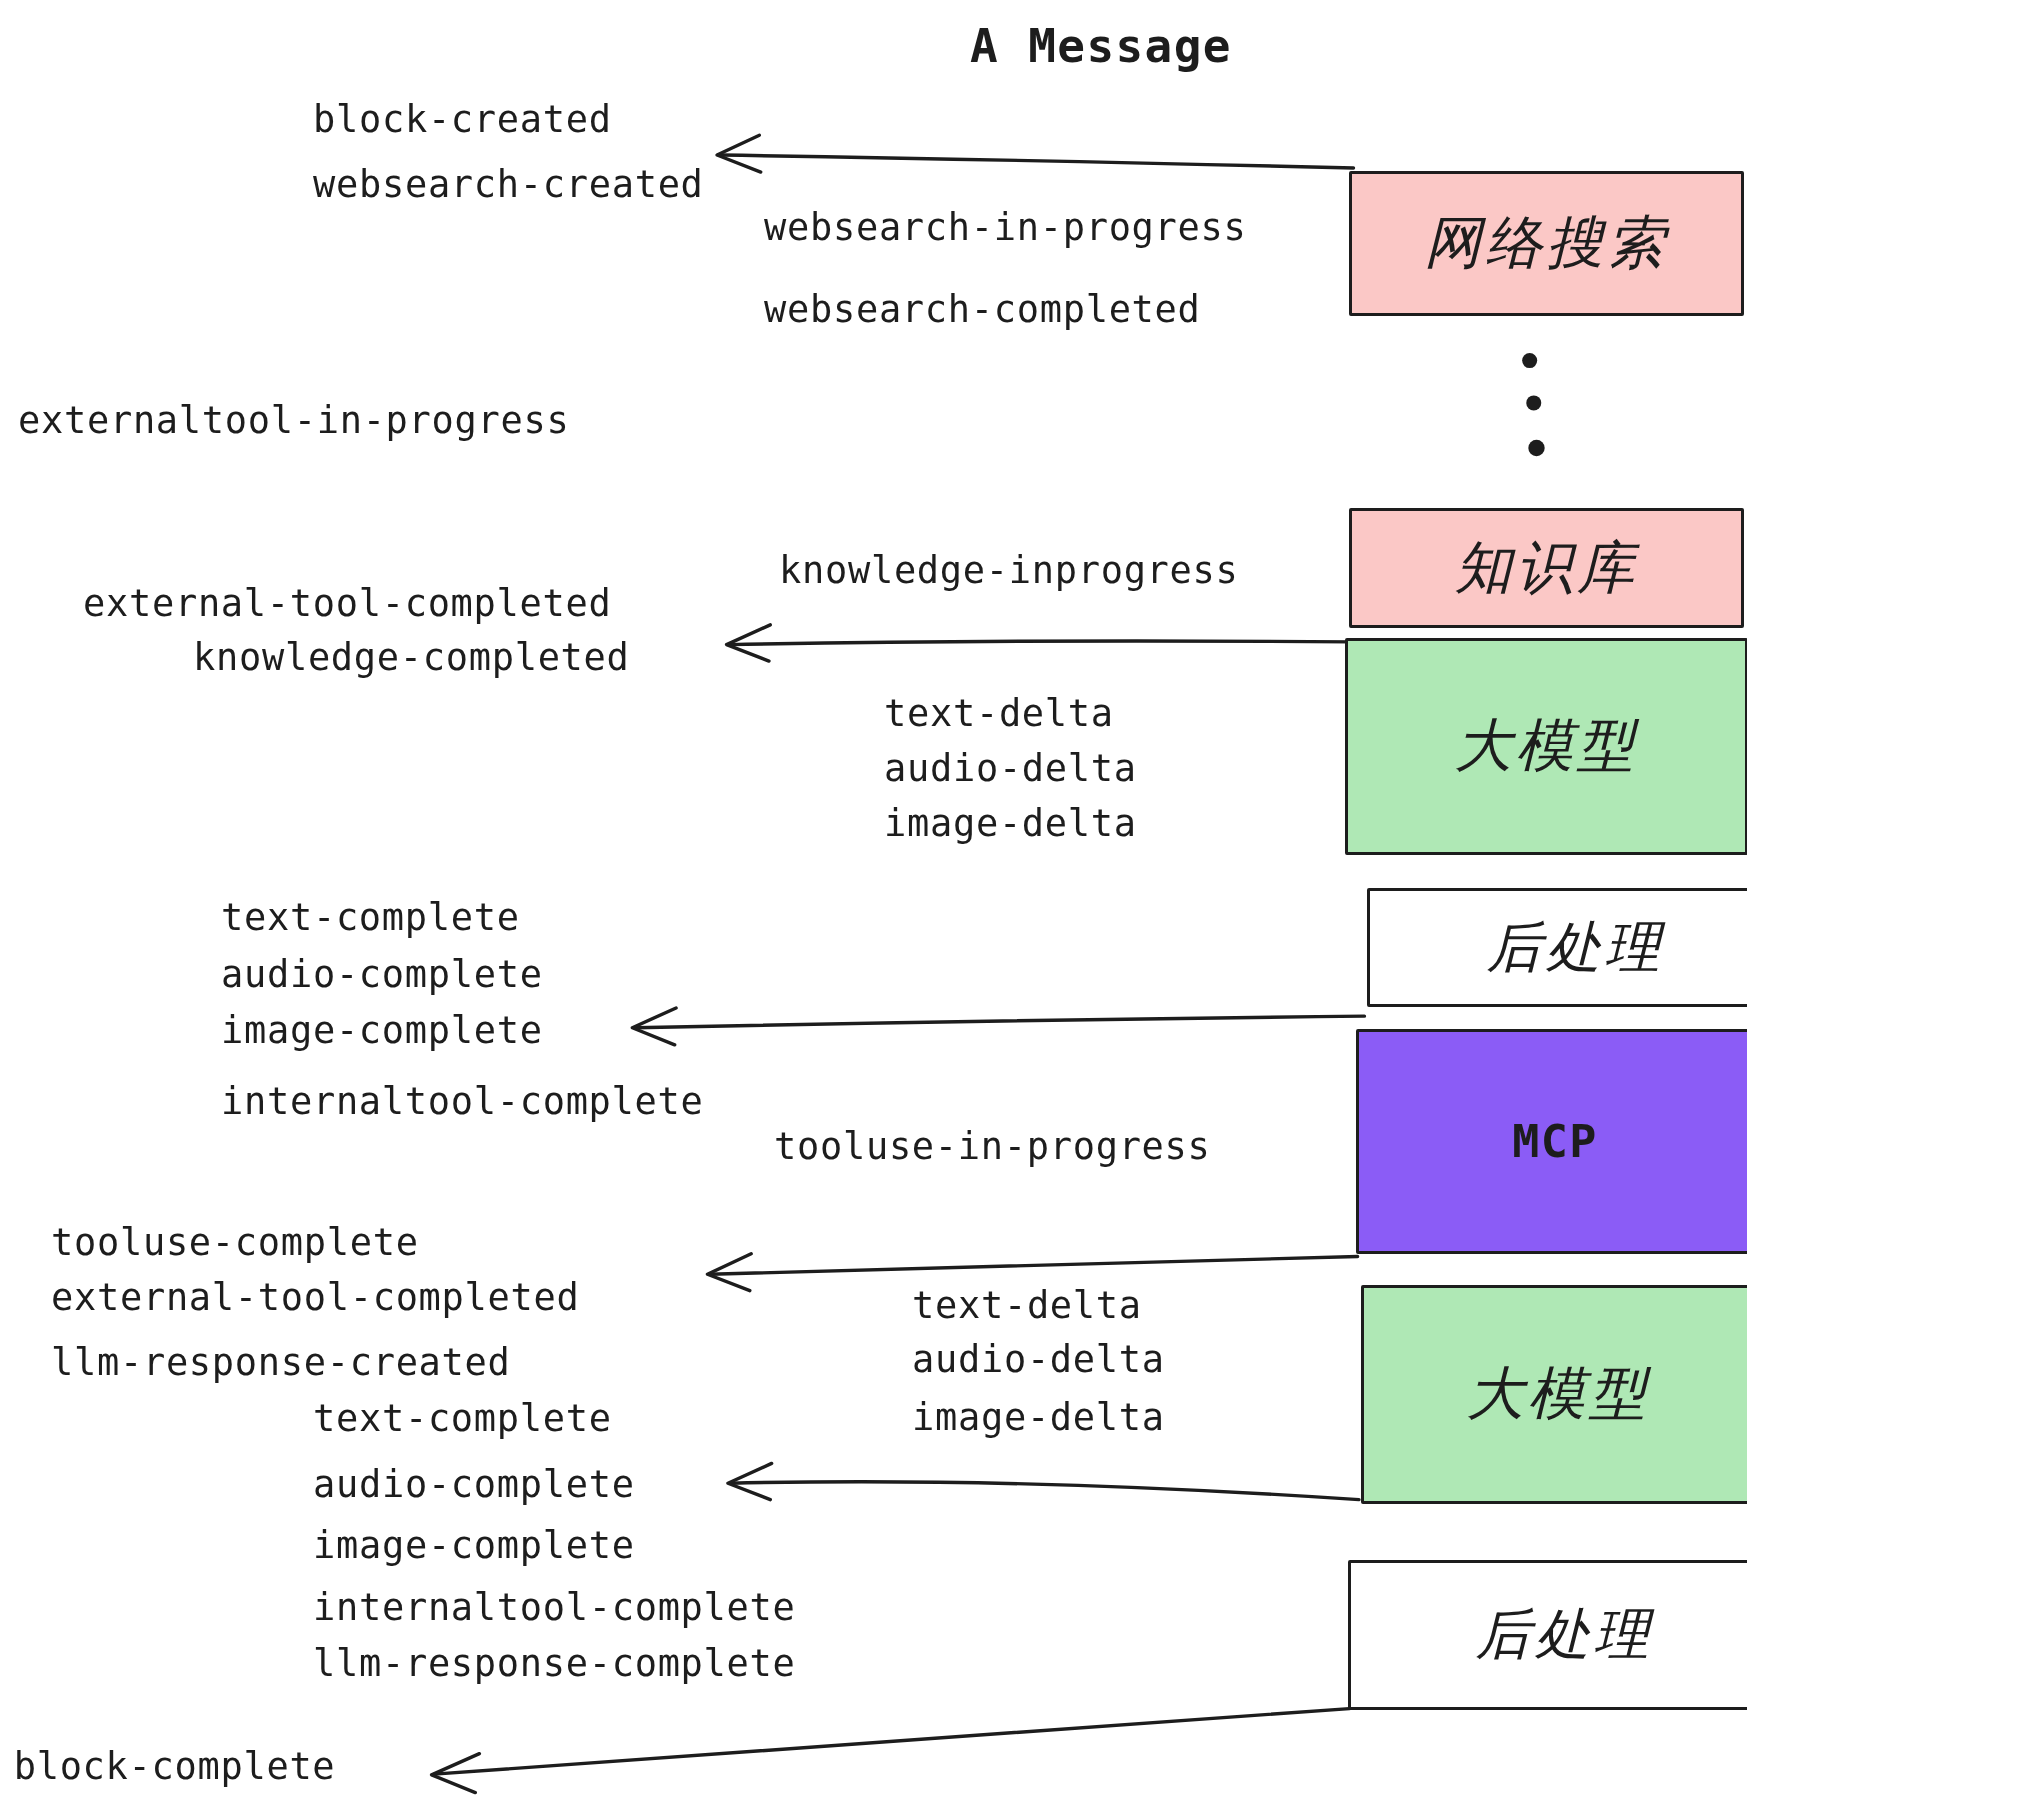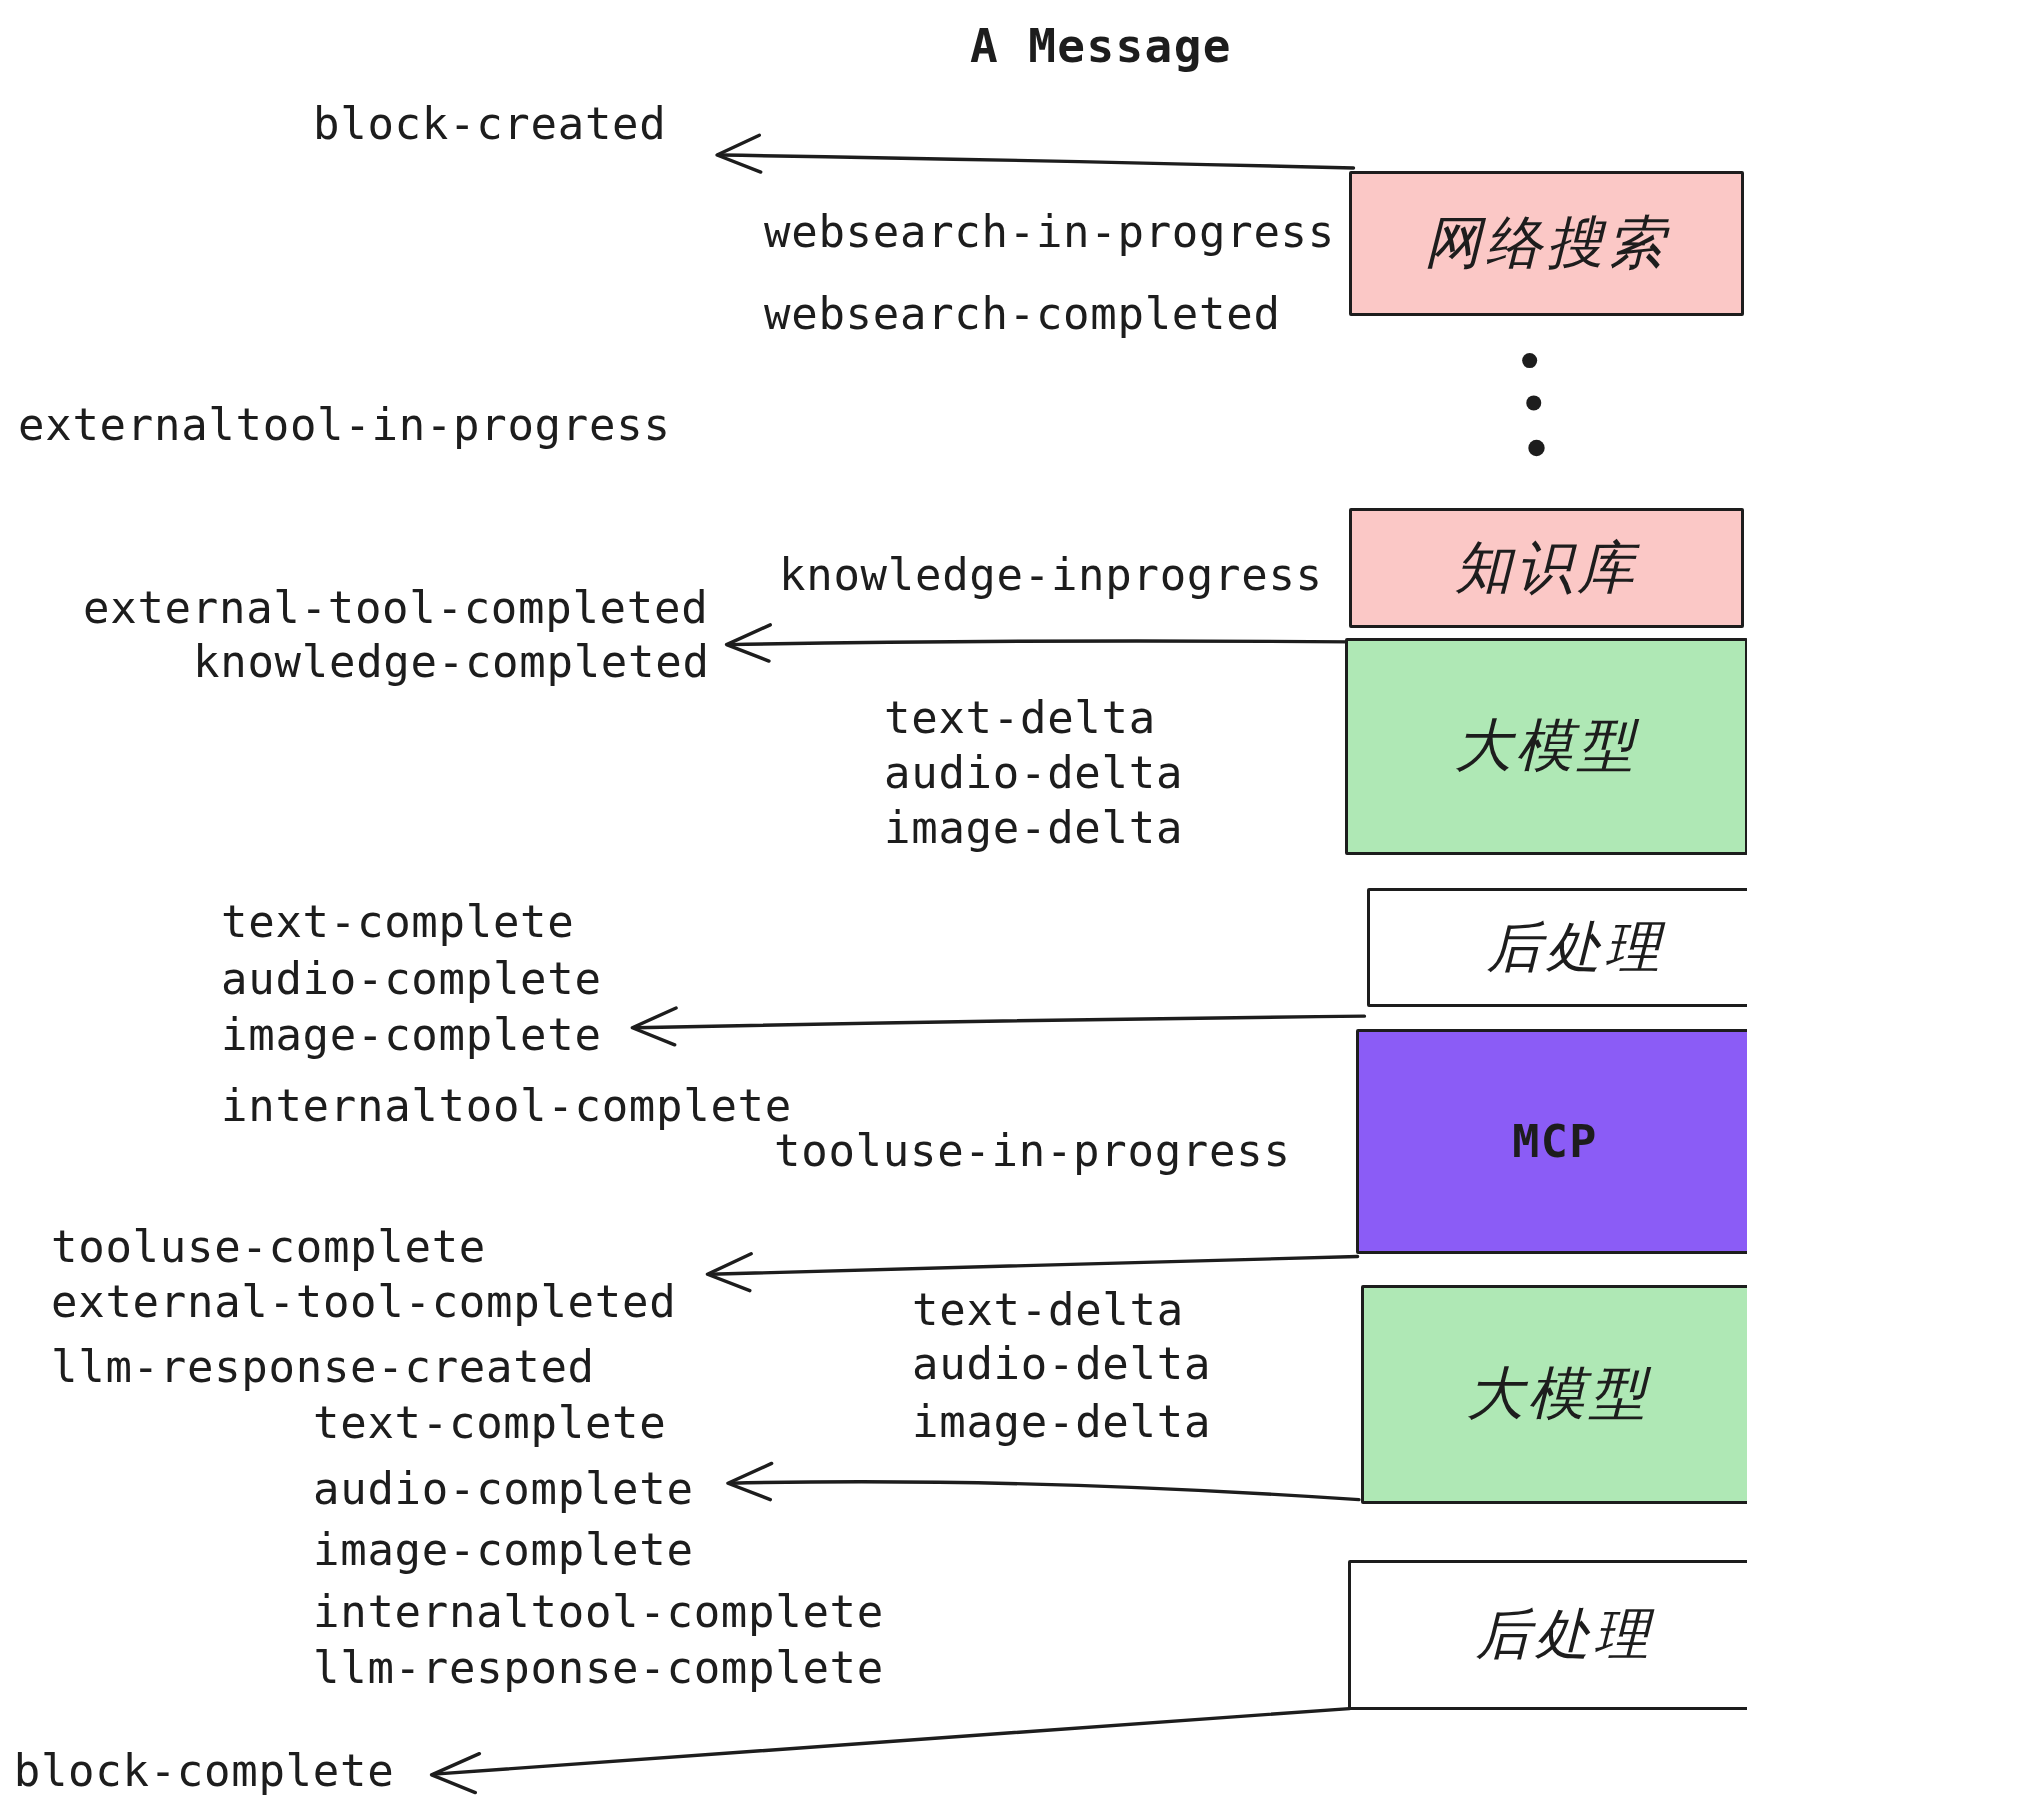--- a/index.html
+++ b/index.html
@@ -7,21 +7,21 @@
     position:relative;
     width:1747px;
     height:1796px;
     background:#ffffff;
     font-family:"DejaVu Sans Mono", monospace;
     color:#1d1d1d;
     overflow:hidden;
   }
   .evt{
     position:absolute;
-    font-size:44px;
+    font-size:37px;
     letter-spacing:0.7px;
     line-height:1.05;
     white-space:nowrap;
     color:#1d1d1d;
   }
   .title{
     position:absolute;
     font-size:46px;
     font-weight:600;
     letter-spacing:1.4px;
@@ -163,20 +163,21 @@
   </div>
 
   <div class="box" style="left: 1348px; top: 1560px; width: 433px; height: 150px; background: rgb(255, 255, 255);">
     <span class="cjk" style="font-size:55px;">后处理</span>
   </div>
 
   <div class="side-label" style="left:1813px;top:333px;">外部工具</div>
   <div class="side-label" style="left:1824px;top:1112px;font-size:41px;">外部工具</div>
 
   <div class="evt" style="left:313px;top:101px;">block-created</div>
+  <div class="evt" style="left:313px;top:166px;">websearch-created</div>
   <div class="evt" style="left:764px;top:209px;">websearch-in-progress</div>
   <div class="evt" style="left:764px;top:291px;">websearch-completed</div>
   <div class="evt" style="left:18px;top:402px;">externaltool-in-progress</div>
   <div class="evt" style="left:779px;top:544px;margin-top:8px;">knowledge-inprogress</div>
   <div class="evt" style="left:83px;top:585px;">external-tool-completed</div>
   <div class="evt" style="left:193px;top:639px;">knowledge-completed</div>
 
   <div class="evt" style="left:884px;top:695px;">text-delta</div>
   <div class="evt" style="left:884px;top:750px;">audio-delta</div>
   <div class="evt" style="left:884px;top:805px;">image-delta</div>

